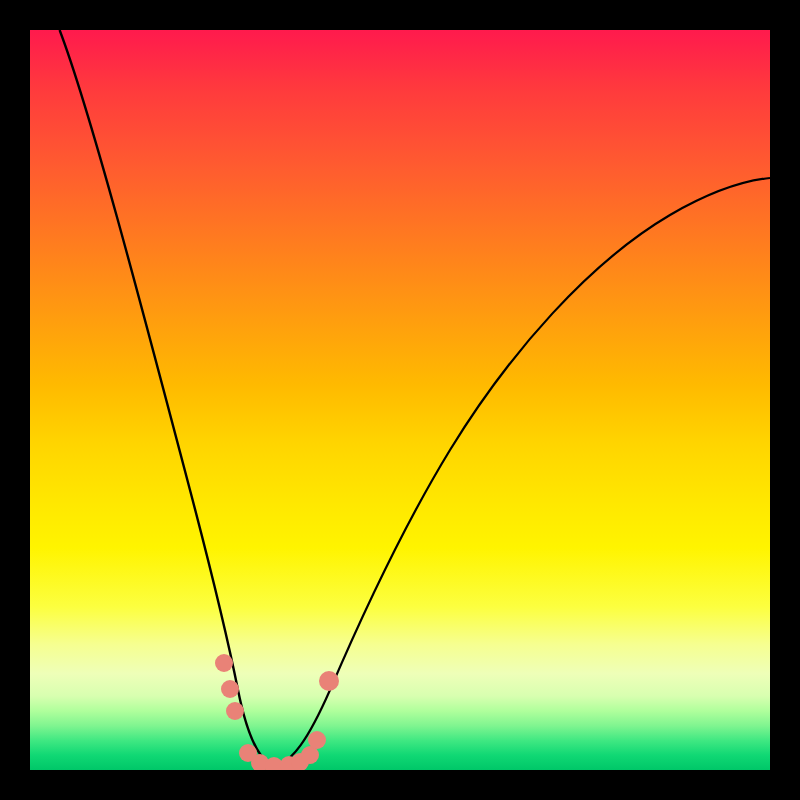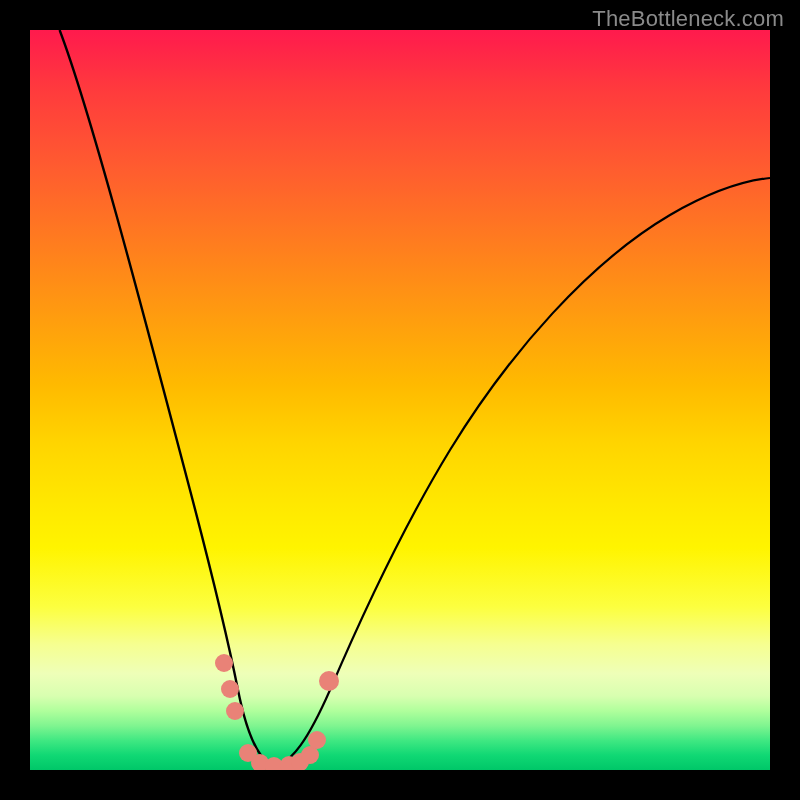--- a/index.html
+++ b/index.html
@@ -62,21 +62,20 @@
     font-weight: 500;
     letter-spacing: 0.2px;
     user-select: none;
   }
 </style>
 </head>
 <body>
 
 <div class="frame">
 
-  <div class="watermark">TheBottleneck.com</div>
 
   <div class="plot-area">
     <div class="gradient-bg"></div>
 
     <svg class="svg-layer" viewBox="0 0 740 740" preserveAspectRatio="none">
 
       <path fill="none" stroke="#000" stroke-width="2.4" d="M 29.6 0
                C 60 80, 110 270, 160 460
                C 185 555, 198 610, 208 660
                C 216 700, 228 730, 244 737"></path>

